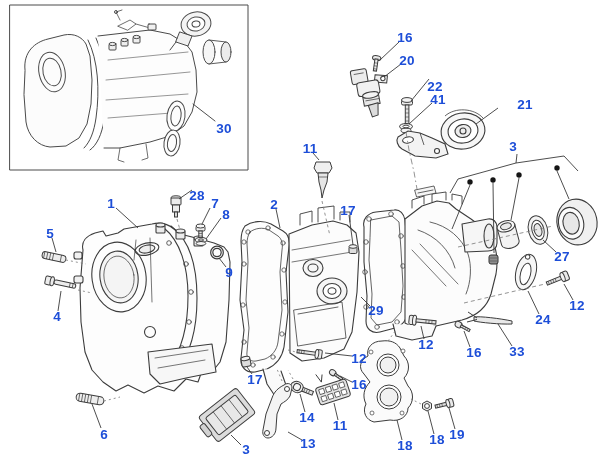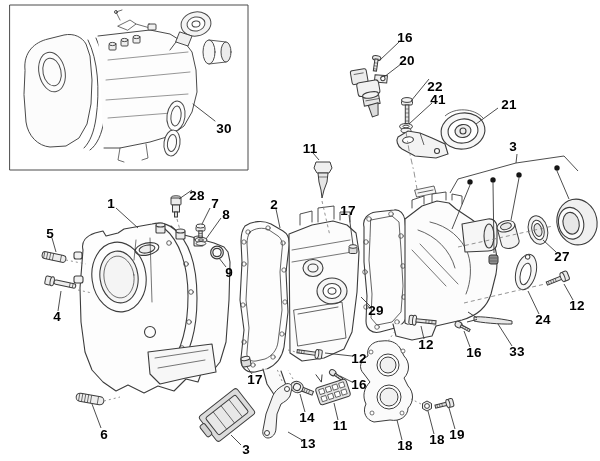--- a/index.html
+++ b/index.html
@@ -4,21 +4,21 @@
 <style>
   html,body{margin:0;padding:0;background:#fff;}
   .stage{
     position:relative;width:600px;height:461px;background:#ffffff;
     font-family:"Liberation Sans",sans-serif;overflow:hidden;
   }
   .stage svg{position:absolute;left:0;top:0;}
   .labels{position:absolute;left:0;top:0;width:100%;height:100%;pointer-events:none;}
   .co{
     position:absolute;transform:translate(-50%,-50%);
-    font:600 13.5px "Liberation Sans",sans-serif;color:#000000;
+    font:600 13.5px "Liberation Sans",sans-serif;color:#1d4ed8;
     white-space:nowrap;letter-spacing:.2px;
   }
 </style>
 </head>
 <body>
 
 <div class="stage">
 
 <svg width="600" height="461" viewBox="0 0 600 461">
 
@@ -418,21 +418,21 @@
     <path d="M512,346 L498,324"></path>
   </g>
 </svg>
 
 <div class="labels">
   <span class="co" style="left:224px;top:128px">30</span>
   <span class="co" style="left:405px;top:37px">16</span>
   <span class="co" style="left:407px;top:60px">20</span>
   <span class="co" style="left:435px;top:86px">22</span>
   <span class="co" style="left:438px;top:99px">41</span>
-  <span class="co" style="left:509px;top:104px">21</span>
+  <span class="co" style="left:525px;top:104px">21</span>
   <span class="co" style="left:513px;top:146px">3</span>
   <span class="co" style="left:310px;top:148px">11</span>
   <span class="co" style="left:197px;top:195px">28</span>
   <span class="co" style="left:111px;top:203px">1</span>
   <span class="co" style="left:215px;top:203px">7</span>
   <span class="co" style="left:226px;top:214px">8</span>
   <span class="co" style="left:274px;top:204px">2</span>
   <span class="co" style="left:50px;top:233px">5</span>
   <span class="co" style="left:229px;top:272px">9</span>
   <span class="co" style="left:57px;top:316px">4</span>

